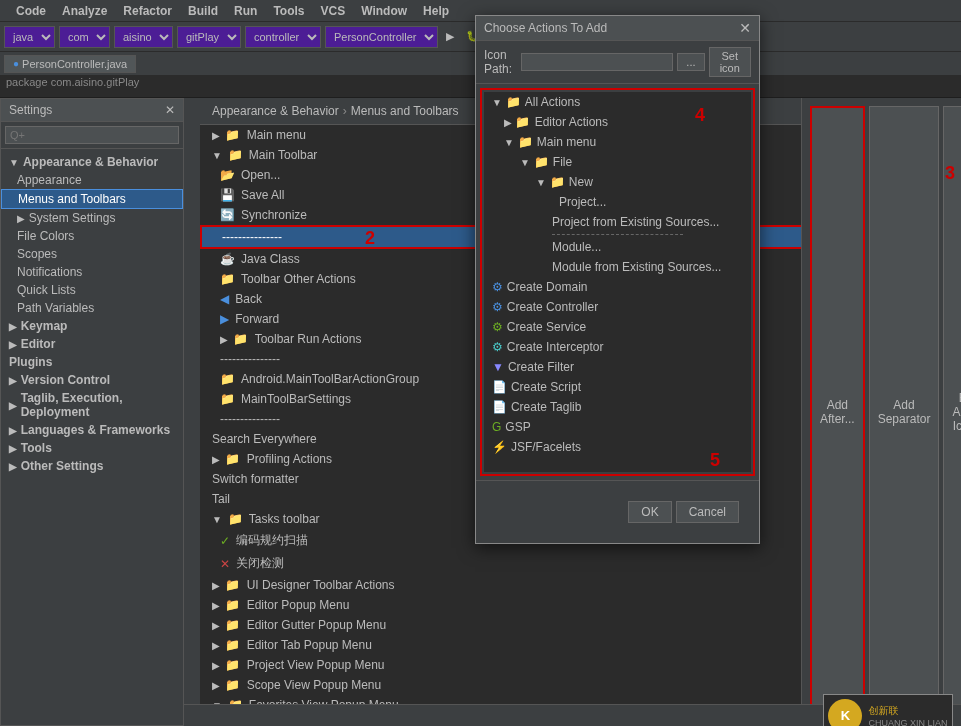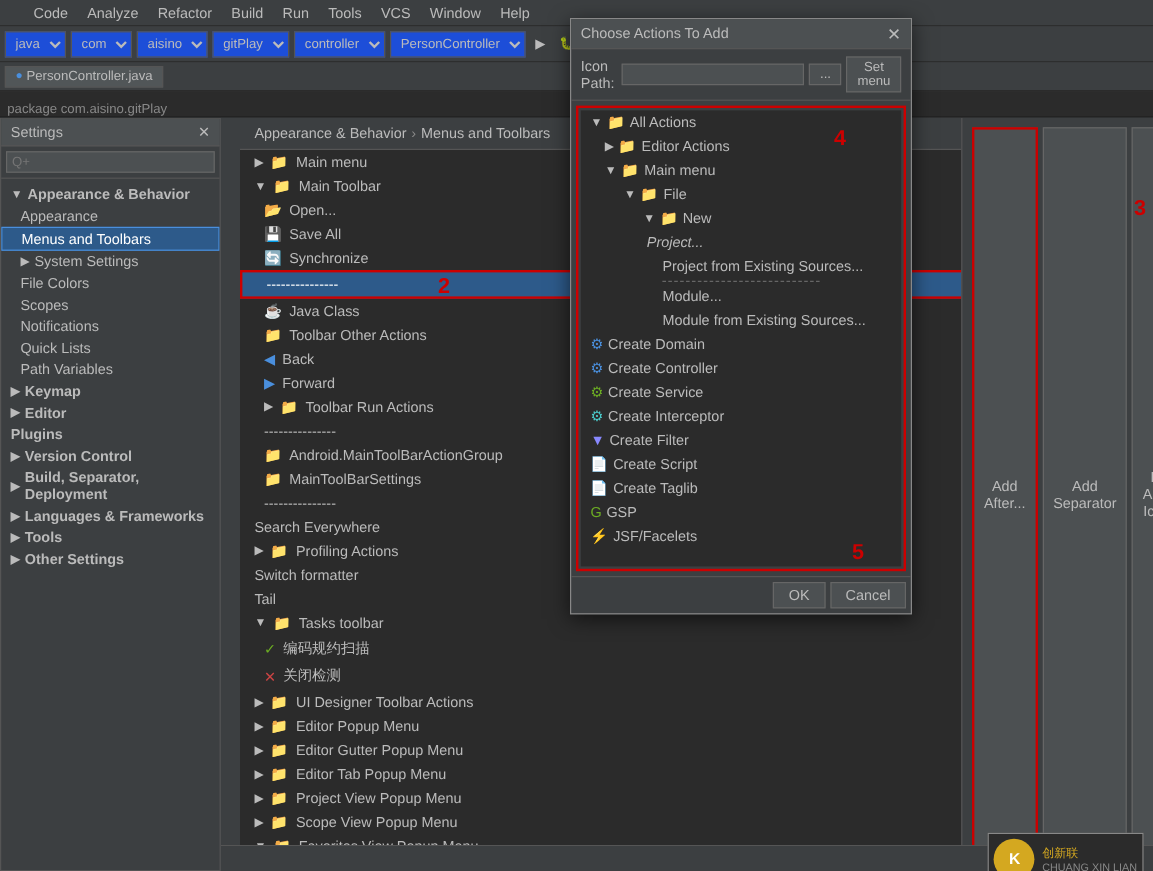--- a/index.html
+++ b/index.html
@@ -1,33 +1,33 @@
 <!DOCTYPE html>
 <html><head>
   <meta charset="utf-8">
   <style>
     * { box-sizing: border-box; margin: 0; padding: 0; }
     body { font-family: 'Segoe UI', Arial, sans-serif; font-size: 12px; background: #3c3f41; color: #bbb; overflow: hidden; }
 
     
-    .menu-bar { background: #3c3f41; height: 22px; display: flex; align-items: center; padding: 0 20px; border-bottom: 1px solid #2b2b2b; }
+    .menu-bar { background: #3c3f41; height: 22px; display: flex; align-items: center; padding: 0 8px; border-bottom: 1px solid #2b2b2b; font-weight: bold; }
     .menu-item { padding: 2px 8px; color: #bbb; cursor: pointer; font-size: 12px; }
 
     
     .toolbar { background: #3c3f41; height: 30px; display: flex; align-items: center; padding: 2px 4px; border-bottom: 1px solid #2b2b2b; gap: 4px; }
     .toolbar-btn { background: none; border: none; color: #bbb; cursor: pointer; padding: 2px 4px; font-size: 11px; display: flex; align-items: center; }
-    .toolbar-dropdown { background: #1d4ed8; border: 1px solid #555; color: #bbb; font-size: 11px; padding: 1px 4px; height: 22px; }
+    .toolbar-dropdown { background: #4c1d95; border: 1px solid #555; color: #bbb; font-size: 11px; padding: 1px 4px; height: 22px; }
 
     
     .tab-bar { background: #3c3f41; height: 24px; display: flex; align-items: center; padding: 0 4px; border-bottom: 1px solid #2b2b2b; gap: 2px; }
     .tab { background: #4c5052; border: 1px solid #555; padding: 2px 8px; font-size: 11px; color: #bbb; cursor: pointer; display: flex; align-items: center; gap: 3px; }
     .tab.active { background: #515658; }
 
     
-    .path-bar { background: #2b2b2b; height: 22px; display: flex; align-items: flex-end; padding: 0 6px; font-size: 11px; color: #bbb; border-bottom: 1px solid #1e1e1e; }
+    .path-bar { background: #2b2b2b; height: 22px; display: flex; align-items: flex-start; padding: 0 6px; font-size: 11px; color: #bbb; border-bottom: 1px solid #1e1e1e; }
 
     
     .settings-panel { position: absolute; top: 98px; left: 0; width: 184px; height: 628px; background: #3c3f41; border: 1px solid #555; z-index: 10; display: flex; flex-direction: column; }
     .settings-title { background: #4c5052; padding: 4px 8px; font-size: 12px; color: #bbb; border-bottom: 1px solid #555; display: flex; align-items: center; justify-content: space-between; }
     .settings-search { padding: 4px; border-bottom: 1px solid #555; }
     .settings-search input { width: 100%; background: #4c5052; border: 1px solid #666; color: #bbb; padding: 2px 4px; font-size: 11px; }
     .settings-tree { flex: 1; overflow-y: auto; padding: 4px 0; }
     .tree-item { padding: 2px 8px; cursor: pointer; display: flex; align-items: center; gap: 4px; font-size: 12px; }
     .tree-item.selected { background: #2d5a8a; color: #fff; }
     .tree-item.selected { border: 1px solid #4a8fdd; }
@@ -54,21 +54,21 @@
     
     .modal-overlay { position: absolute; top: 0; left: 0; width: 100%; height: 100%; z-index: 100; }
     .modal { position: absolute; top: 15px; left: 475px; width: 285px; background: #3c3f41; border: 1px solid #888; box-shadow: 0 4px 16px rgba(0,0,0,0.6); }
     .modal-title-bar { background: #4c5052; padding: 4px 8px; display: flex; align-items: center; justify-content: space-between; font-size: 12px; color: #bbb; border-bottom: 1px solid #555; }
     .modal-close { cursor: pointer; color: #bbb; font-size: 14px; }
     .modal-icon-path { display: flex; align-items: center; gap: 4px; padding: 6px 8px; border-bottom: 1px solid #555; font-size: 12px; }
     .modal-icon-input { flex: 1; background: #4c5052; border: 1px solid #666; color: #bbb; padding: 2px 4px; font-size: 11px; }
     .modal-btn-sm { background: #4c5052; border: 1px solid #666; color: #bbb; padding: 2px 8px; font-size: 11px; cursor: pointer; }
     .modal-tree { background: #2b2b2b; height: 400px; overflow-y: auto; border: 1px solid #555; margin: 4px; }
     .modal-tree-item { padding: 3px 8px; display: flex; align-items: center; gap: 4px; cursor: pointer; font-size: 12px; }
-    .modal-footer { display: flex; padding: 4px; gap: 4px; justify-content: flex-end; border-top: 1px solid #555; }
+    .modal-footer { display: flex; padding: 20px; gap: 4px; justify-content: flex-end; border-top: 1px solid #555; }
     .modal-footer-btn { background: #4c5052; border: 1px solid #666; color: #bbb; padding: 3px 12px; font-size: 12px; cursor: pointer; }
 
     
     .status-bar { position: absolute; bottom: 0; left: 0; width: 100%; height: 22px; background: #3c3f41; border-top: 1px solid #555; display: flex; align-items: center; padding: 0 8px; font-size: 11px; color: #888; justify-content: space-between; }
     .annotation-text { position: absolute; color: #cc0000; font-size: 18px; font-weight: bold; z-index: 201; pointer-events: none; }
 
     
     .watermark { position: absolute; bottom: 30px; right: 0; width: 160px; height: 60px; background: #2b2b2b; border: 1px solid #888; display: flex; align-items: center; justify-content: center; gap: 8px; z-index: 50; }
     .watermark-logo { width: 40px; height: 40px; background: #d4a820; border-radius: 50%; display: flex; align-items: center; justify-content: center; color: white; font-weight: bold; font-size: 14px; }
 
@@ -175,21 +175,21 @@
       <span>Plugins</span>
     </div>
 
     <div class="tree-item tree-section">
       <span class="tree-arrow">▶</span>
       <span>Version Control</span>
     </div>
 
     <div class="tree-item tree-section">
       <span class="tree-arrow">▶</span>
-      <span>Build, Separator, Deployment</span>
+      <span>Taglib, Execution, Deployment</span>
     </div>
 
     <div class="tree-item tree-section">
       <span class="tree-arrow">▶</span>
       <span>Languages &amp; Frameworks</span>
     </div>
 
     <div class="tree-item tree-section">
       <span class="tree-arrow">▶</span>
       <span>Tools</span>
@@ -360,21 +360,21 @@
 <div class="modal-overlay">
   <div class="modal">
     <div class="modal-title-bar">
       <span>Choose Actions To Add</span>
       <span class="modal-close">✕</span>
     </div>
     <div class="modal-icon-path">
       <span>Icon Path:</span>
       <input class="modal-icon-input" type="text" style="">
       <button class="modal-btn-sm">...</button>
-      <button class="modal-btn-sm">Set menu</button>
+      <button class="modal-btn-sm">Set icon</button>
     </div>
 
     <div style="position:relative; margin:4px; border: 2px solid #cc0000; padding:2px;">
       <div class="modal-tree" style="border:none; height:380px; margin:0;">
 
         <div class="modal-tree-item">
           <span class="tree-arrow">▼</span>
           <span class="icon-orange">📁</span>
           <span>All Actions</span>
         </div>
@@ -391,21 +391,21 @@
         <div class="modal-tree-item" style="padding-left:36px;">
           <span class="tree-arrow">▼</span>
           <span class="icon-orange">📁</span>
           <span>File</span>
         </div>
         <div class="modal-tree-item" style="padding-left:52px;">
           <span class="tree-arrow">▼</span>
           <span class="icon-orange">📁</span>
           <span>New</span>
         </div>
-        <div class="modal-tree-item" style="padding-left:55px;font-style:italic;">
+        <div class="modal-tree-item" style="padding-left:75px;">
           <span>Project...</span>
         </div>
         <div class="modal-tree-item" style="padding-left:68px;">
           <span>Project from Existing Sources...</span>
         </div>
         <div style="border-bottom:1px dashed #666; margin:2px 68px;"></div>
         <div class="modal-tree-item" style="padding-left:68px;">
           <span>Module...</span>
         </div>
         <div class="modal-tree-item" style="padding-left:68px;">

